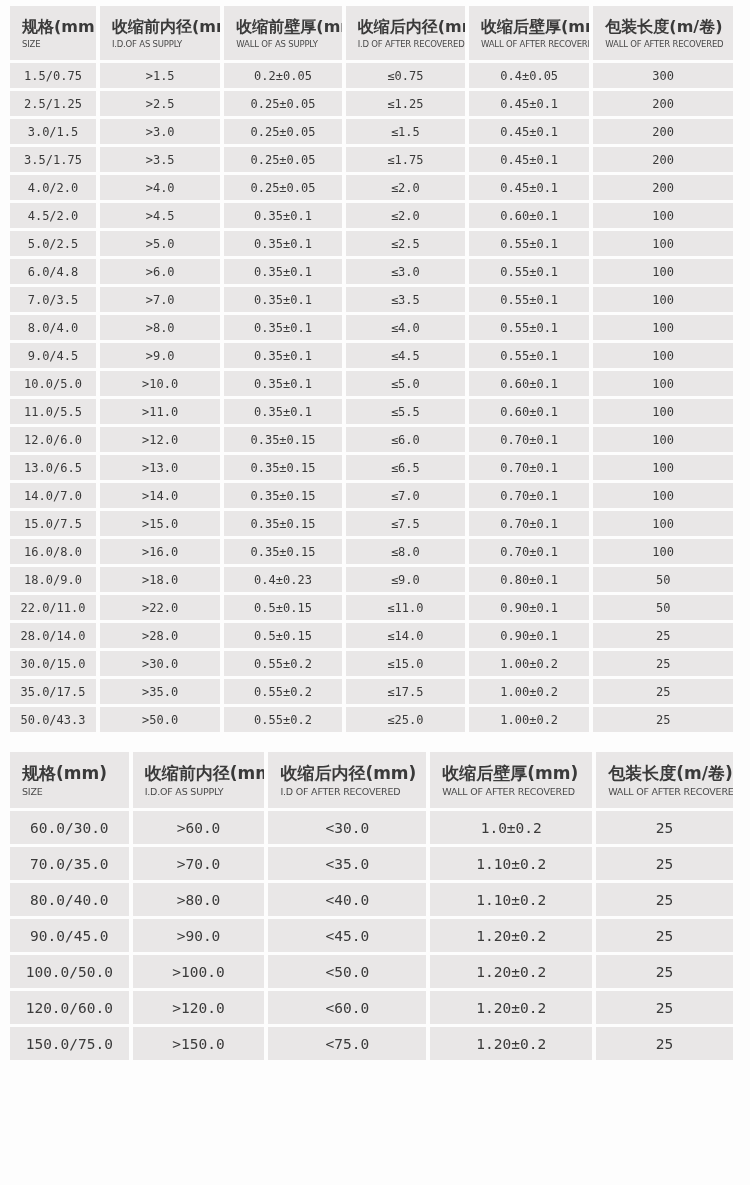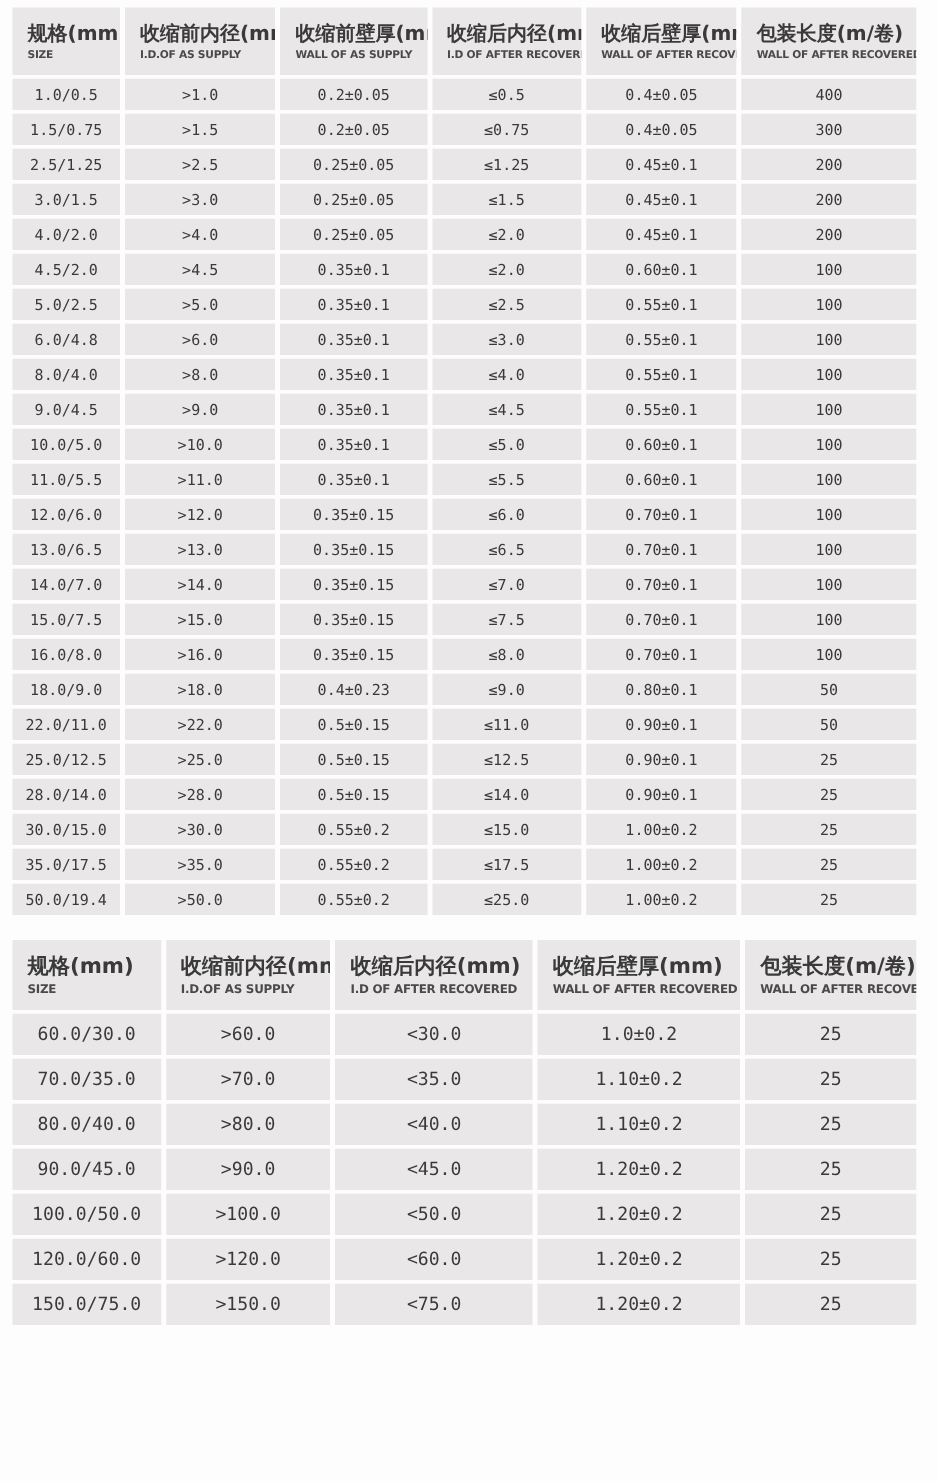--- a/index.html
+++ b/index.html
@@ -40,21 +40,21 @@
     font-family: "DejaVu Sans Mono", monospace;
   }
   .zh {
     font-size: 16px;
     font-weight: bold;
     letter-spacing: 0px;
     line-height: 1.25;
   }
   .en {
     font-size: 8.5px;
-    font-weight: bold;
+    font-weight: normal;
     letter-spacing: -0.2px;
     color: #4a4a4a;
     margin-top: 2px;
   }
   
   table.t1 td { height: 23px; font-size: 12px; }
   table.t1 th { height: 54px; }
   
   table.t2 { margin-top: 14px; }
   table.t2 td { height: 31px; font-size: 14.5px; margin-left: 16px; }
@@ -99,28 +99,20 @@
           <div class="en">WALL OF AFTER RECOVERED</div>
         </th>
         <th>
           <div class="zh">包装长度(m/卷)</div>
           <div class="en">WALL OF AFTER RECOVERED</div>
         </th>
       </tr>
     </thead>
     <tbody>
         <tr>
-          <td>1.0/0.5</td>
-          <td>&gt;1.0</td>
-          <td>0.2±0.05</td>
-          <td>≤0.5</td>
-          <td>0.4±0.05</td>
-          <td>400</td>
-        </tr>
-        <tr>
           <td>1.5/0.75</td>
           <td>&gt;1.5</td>
           <td>0.2±0.05</td>
           <td>≤0.75</td>
           <td>0.4±0.05</td>
           <td>300</td>
         </tr>
         <tr>
           <td>2.5/1.25</td>
           <td>&gt;2.5</td>
@@ -131,20 +123,28 @@
         </tr>
         <tr>
           <td>3.0/1.5</td>
           <td>&gt;3.0</td>
           <td>0.25±0.05</td>
           <td>≤1.5</td>
           <td>0.45±0.1</td>
           <td>200</td>
         </tr>
         <tr>
+          <td>3.5/1.75</td>
+          <td>&gt;3.5</td>
+          <td>0.25±0.05</td>
+          <td>≤1.75</td>
+          <td>0.45±0.1</td>
+          <td>200</td>
+        </tr>
+        <tr>
           <td>4.0/2.0</td>
           <td>&gt;4.0</td>
           <td>0.25±0.05</td>
           <td>≤2.0</td>
           <td>0.45±0.1</td>
           <td>200</td>
         </tr>
         <tr>
           <td>4.5/2.0</td>
           <td>&gt;4.5</td>
@@ -163,20 +163,28 @@
         </tr>
         <tr>
           <td>6.0/4.8</td>
           <td>&gt;6.0</td>
           <td>0.35±0.1</td>
           <td>≤3.0</td>
           <td>0.55±0.1</td>
           <td>100</td>
         </tr>
         <tr>
+          <td>7.0/3.5</td>
+          <td>&gt;7.0</td>
+          <td>0.35±0.1</td>
+          <td>≤3.5</td>
+          <td>0.55±0.1</td>
+          <td>100</td>
+        </tr>
+        <tr>
           <td>8.0/4.0</td>
           <td>&gt;8.0</td>
           <td>0.35±0.1</td>
           <td>≤4.0</td>
           <td>0.55±0.1</td>
           <td>100</td>
         </tr>
         <tr>
           <td>9.0/4.5</td>
           <td>&gt;9.0</td>
@@ -251,28 +259,20 @@
         </tr>
         <tr>
           <td>22.0/11.0</td>
           <td>&gt;22.0</td>
           <td>0.5±0.15</td>
           <td>≤11.0</td>
           <td>0.90±0.1</td>
           <td>50</td>
         </tr>
         <tr>
-          <td>25.0/12.5</td>
-          <td>&gt;25.0</td>
-          <td>0.5±0.15</td>
-          <td>≤12.5</td>
-          <td>0.90±0.1</td>
-          <td>25</td>
-        </tr>
-        <tr>
           <td>28.0/14.0</td>
           <td>&gt;28.0</td>
           <td>0.5±0.15</td>
           <td>≤14.0</td>
           <td>0.90±0.1</td>
           <td>25</td>
         </tr>
         <tr>
           <td>30.0/15.0</td>
           <td>&gt;30.0</td>
@@ -283,21 +283,21 @@
         </tr>
         <tr>
           <td>35.0/17.5</td>
           <td>&gt;35.0</td>
           <td>0.55±0.2</td>
           <td>≤17.5</td>
           <td>1.00±0.2</td>
           <td>25</td>
         </tr>
         <tr>
-          <td>50.0/19.4</td>
+          <td>50.0/43.3</td>
           <td>&gt;50.0</td>
           <td>0.55±0.2</td>
           <td>≤25.0</td>
           <td>1.00±0.2</td>
           <td>25</td>
         </tr>
       </tbody>
   </table>
 
   <table class="spec t2">

